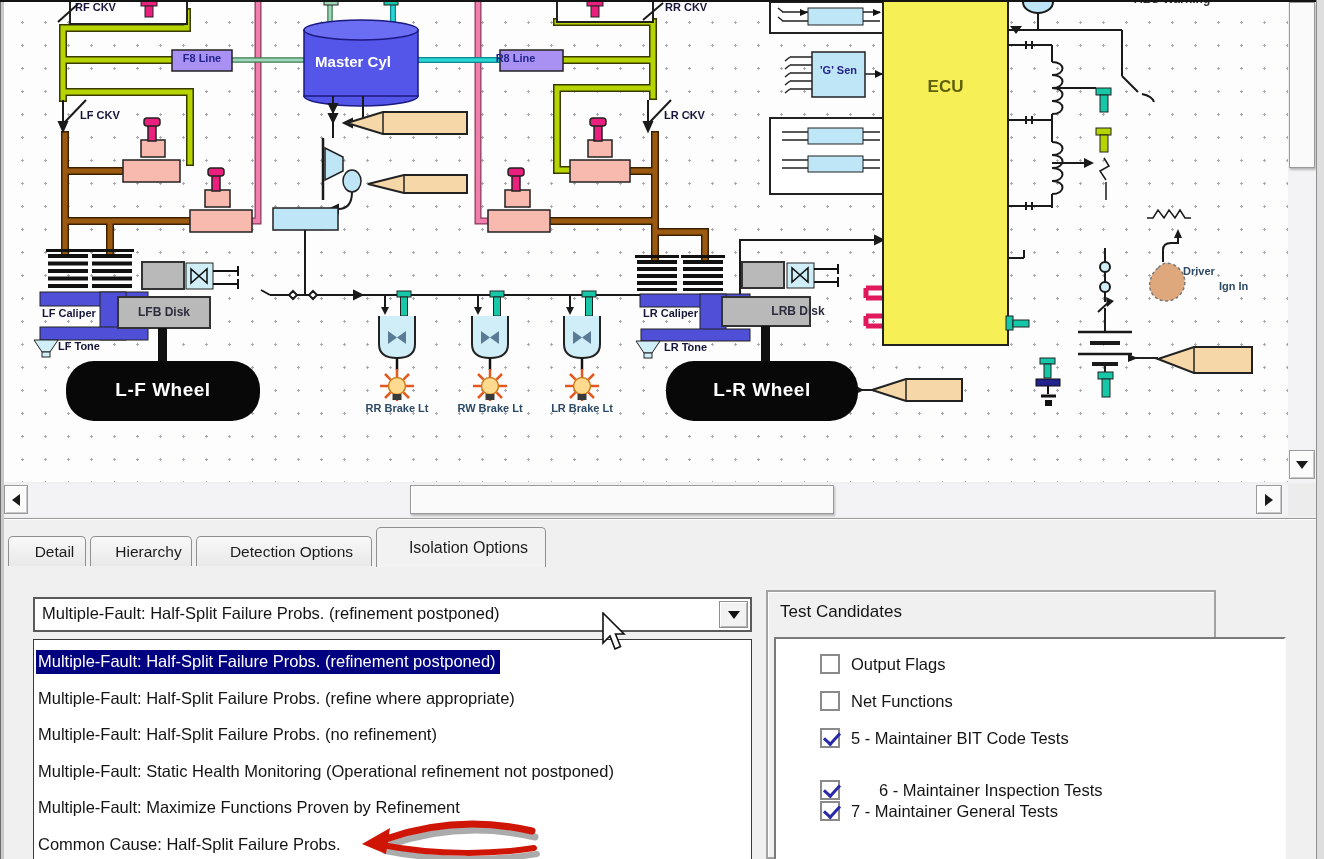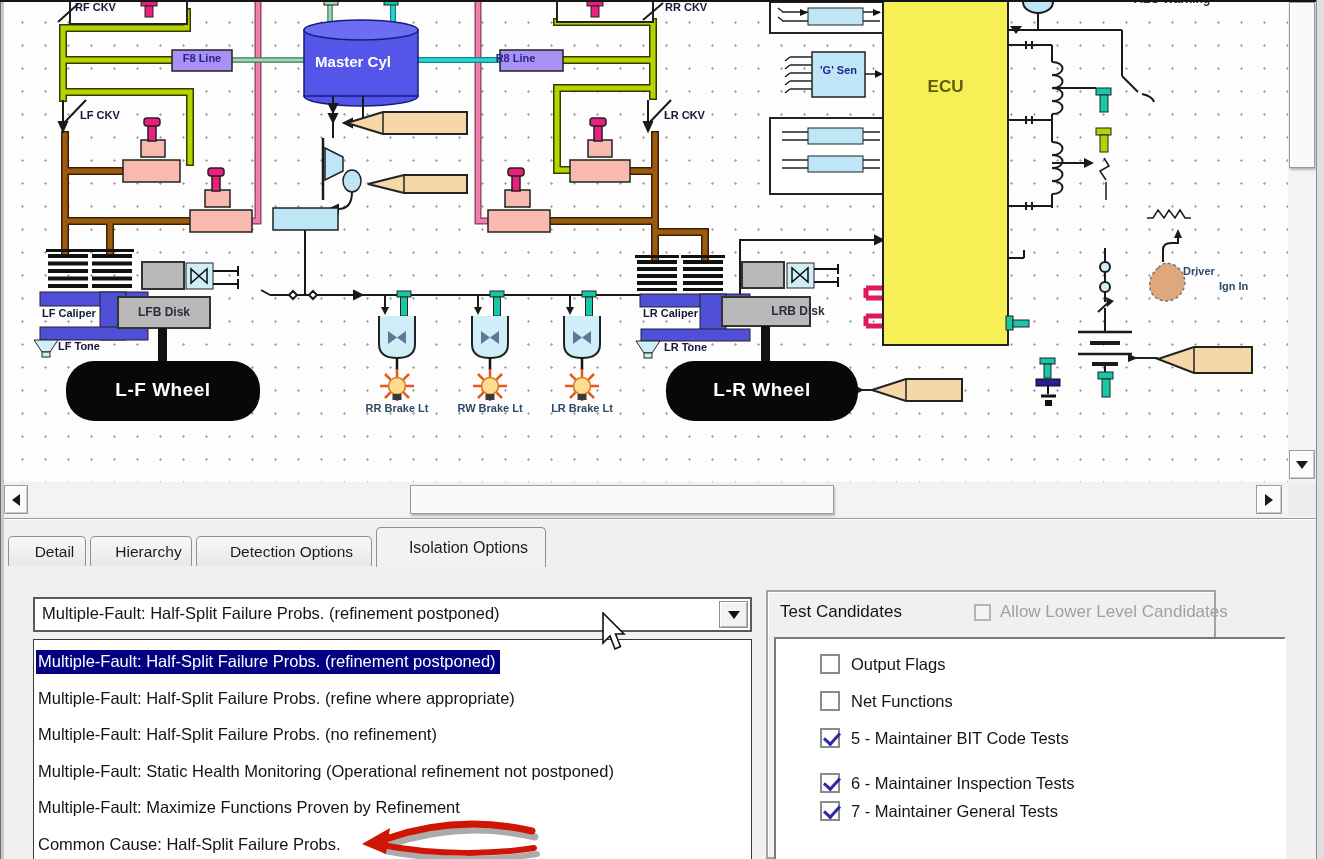--- a/index.html
+++ b/index.html
@@ -489,38 +489,34 @@
     <div class="opt" style="top:117px;">
         <span>Multiple-Fault: Static Health Monitoring (Operational refinement not postponed)</span>
       </div>
     <div class="opt" style="top:190px;">
         <span>Common Cause: Half-Split Failure Probs.</span>
       </div>
   </div>
 
   <div id="group">
     <div id="group-title">Test Candidates</div>
-    <div id="allow-row">
-      <div id="allow-box"></div>
-      <div id="allow-label">Allow Lower Level Candidates</div>
-    </div>
     <div id="listbox">
       <div class="tcrow" style="top:13px;">
           <div class="cb"></div>
           <div class="tclabel">Output Flags</div>
         </div>
       <div class="tcrow" style="top:50px;">
           <div class="cb"></div>
           <div class="tclabel">Net Functions</div>
         </div>
       <div class="tcrow checked" style="top:87px;">
           <div class="cb"></div>
           <div class="tclabel">5 - Maintainer BIT Code Tests</div>
         </div>
-      <div class="tcrow checked" style="top:132px;">
+      <div class="tcrow checked" style="top:139px;gap:28px;">
           <div class="cb"></div>
           <div class="tclabel">6 - Maintainer Inspection Tests</div>
         </div>
       <div class="tcrow checked" style="top:160px;">
           <div class="cb"></div>
           <div class="tclabel">7 - Maintainer General Tests</div>
         </div>
     </div>
   </div>
 

